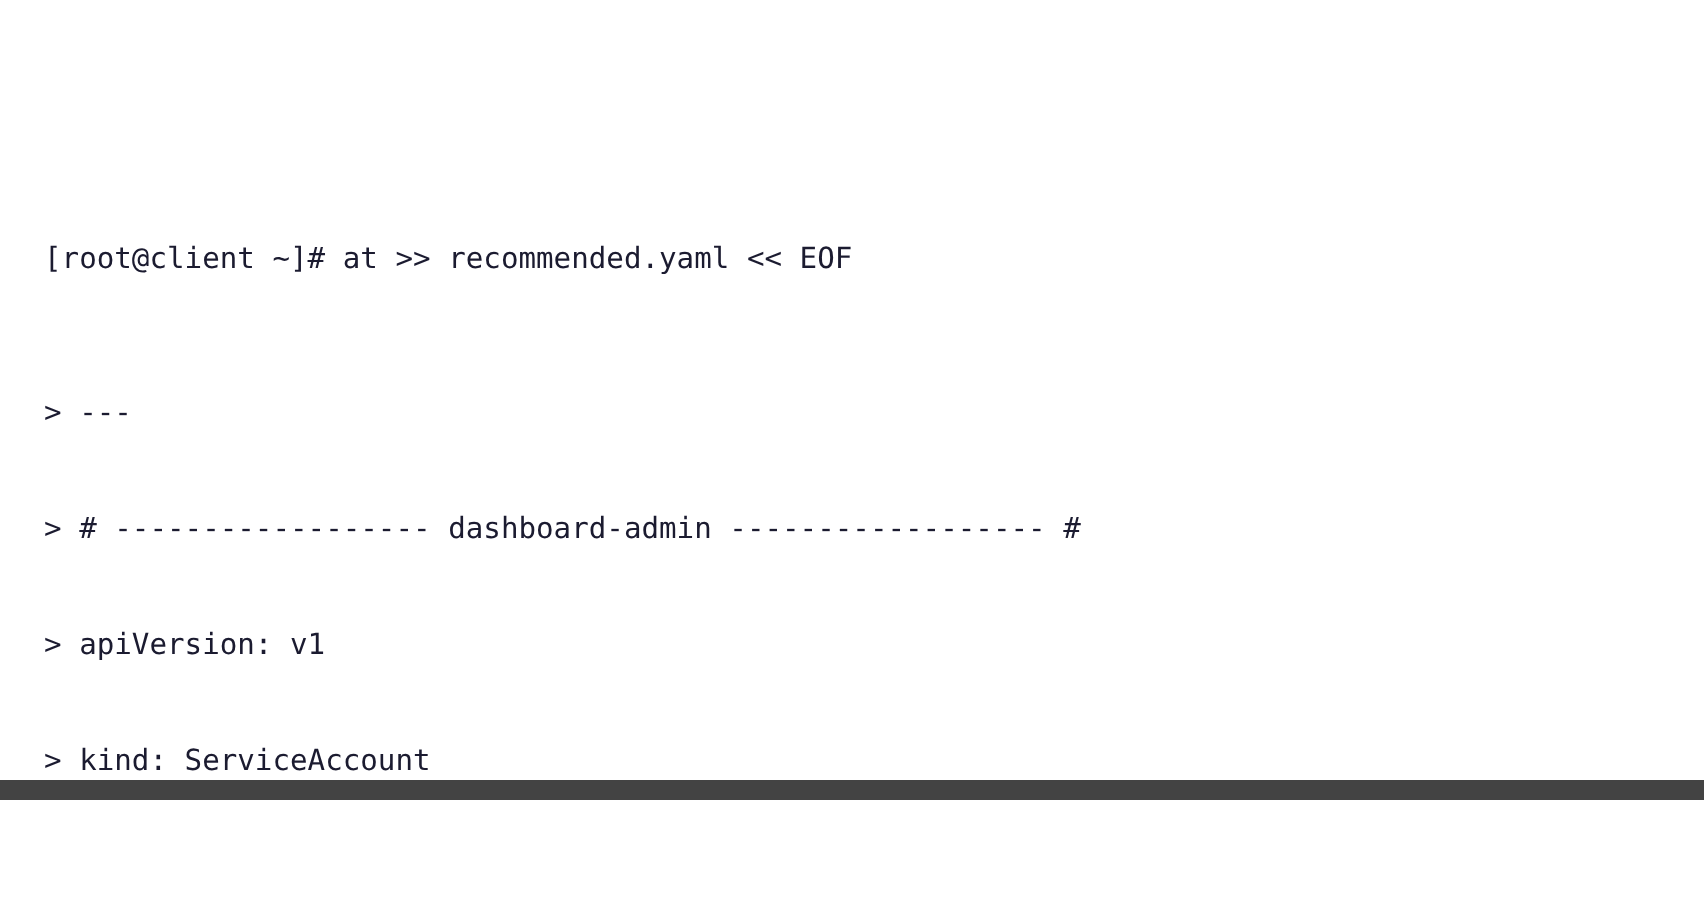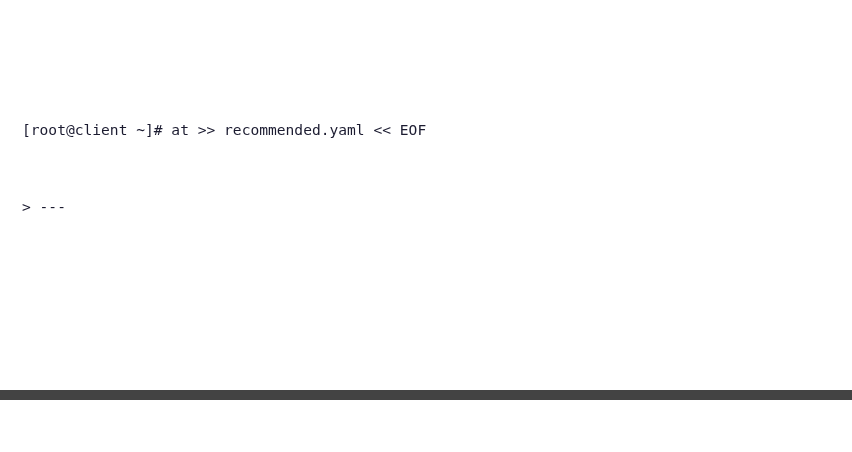--- a/index.html
+++ b/index.html
@@ -51,20 +51,23 @@
 
 <div id="terminal-window">
 
   <div id="terminal-output">
 
     <div class="term-line ghost"></div>
 
     <div class="term-line">[root@client ~]# at &gt;&gt; recommended.yaml &lt;&lt; EOF</div>
 
     <div class="term-line">&gt; ---</div>
+    <div class="term-line">&gt; # ------------------ dashboard-admin ------------------ #</div>
+    <div class="term-line">&gt; apiVersion: v1</div>
+    <div class="term-line">&gt; kind: ServiceAccount</div>
     
     
     
     
     
     
     
     
     
     

